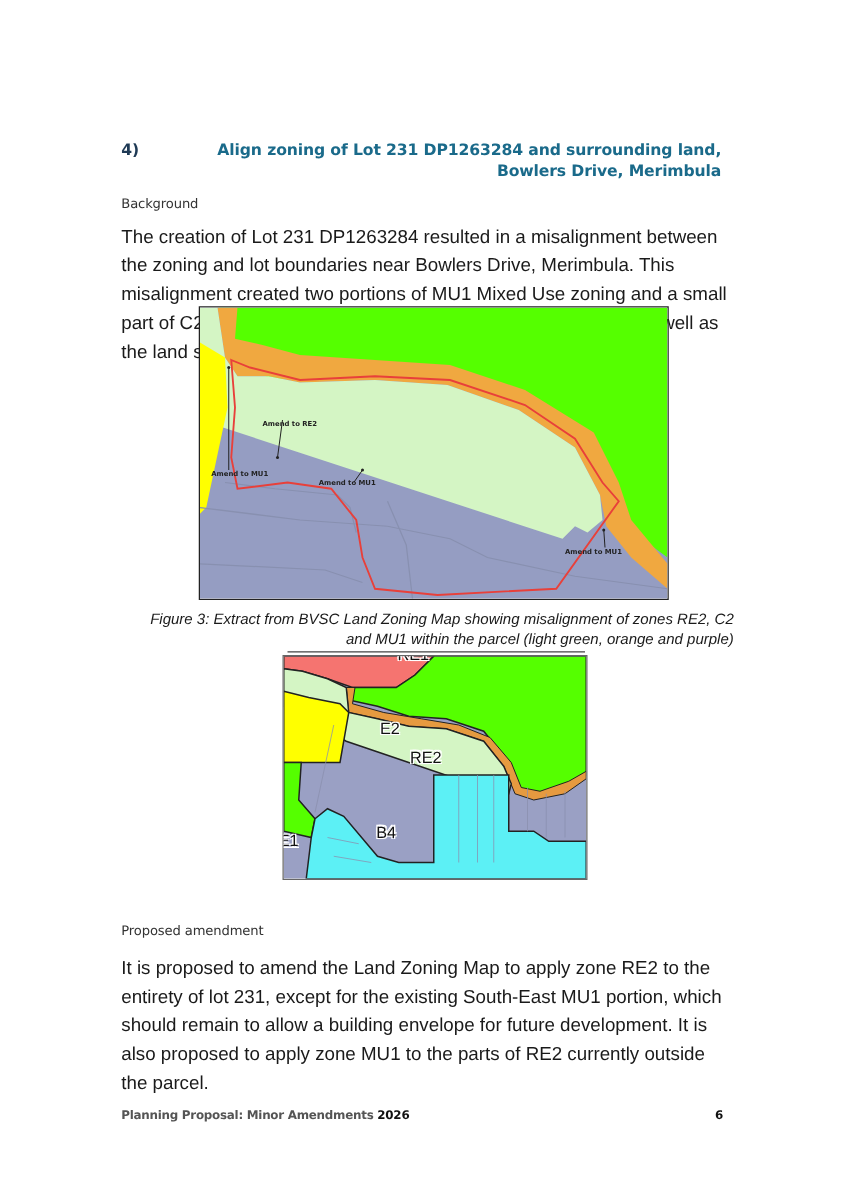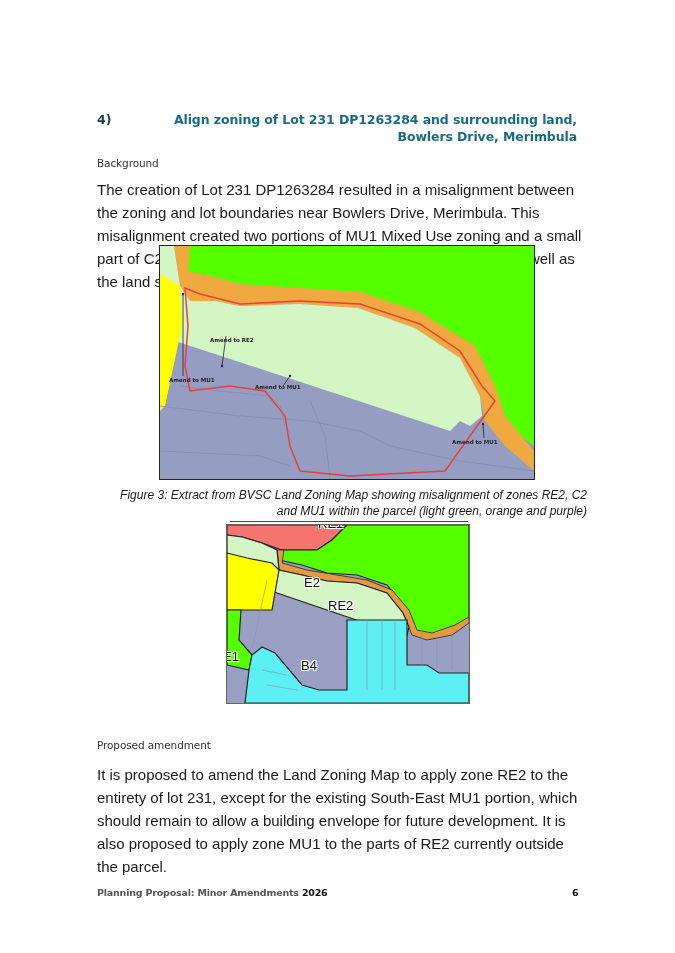--- a/index.html
+++ b/index.html
@@ -112,21 +112,21 @@
         <line x1="210" y1="110" x2="210" y2="145"></line>
         <line x1="225" y1="108" x2="225" y2="145"></line>
         <line x1="40" y1="55" x2="25" y2="125"></line>
         <line x1="35" y1="145" x2="60" y2="150"></line>
         <line x1="40" y1="160" x2="70" y2="165"></line>
       </g>
     </svg>
     <span class="zone-label" style="left:91px;top:-9px;">RE1</span>
     <span class="zone-label" style="left:77px;top:50px;">E2</span>
     <span class="zone-label" style="left:101px;top:73px;">RE2</span>
-    <span class="zone-label" style="left:-4px;top:124px;">E1</span>
+    <span class="zone-label" style="left:-4px;top:140px;">E1</span>
     <span class="zone-label" style="left:74px;top:133px;">B4</span>
   </div>
 
 
   <div class="subheading sub-prop">Proposed amendment</div>
   <div class="para para-prop">It is proposed to amend the Land Zoning Map to apply zone RE2 to the entirety of lot 231, except for the existing South-East MU1 portion, which should remain to allow a building envelope for future development. It is also proposed to apply zone MU1 to the parts of RE2 currently outside the parcel.</div>
 
   <div class="footer-left">
     <span>Planning Proposal: Minor Amendments</span>
     <span class="year">2026</span>

